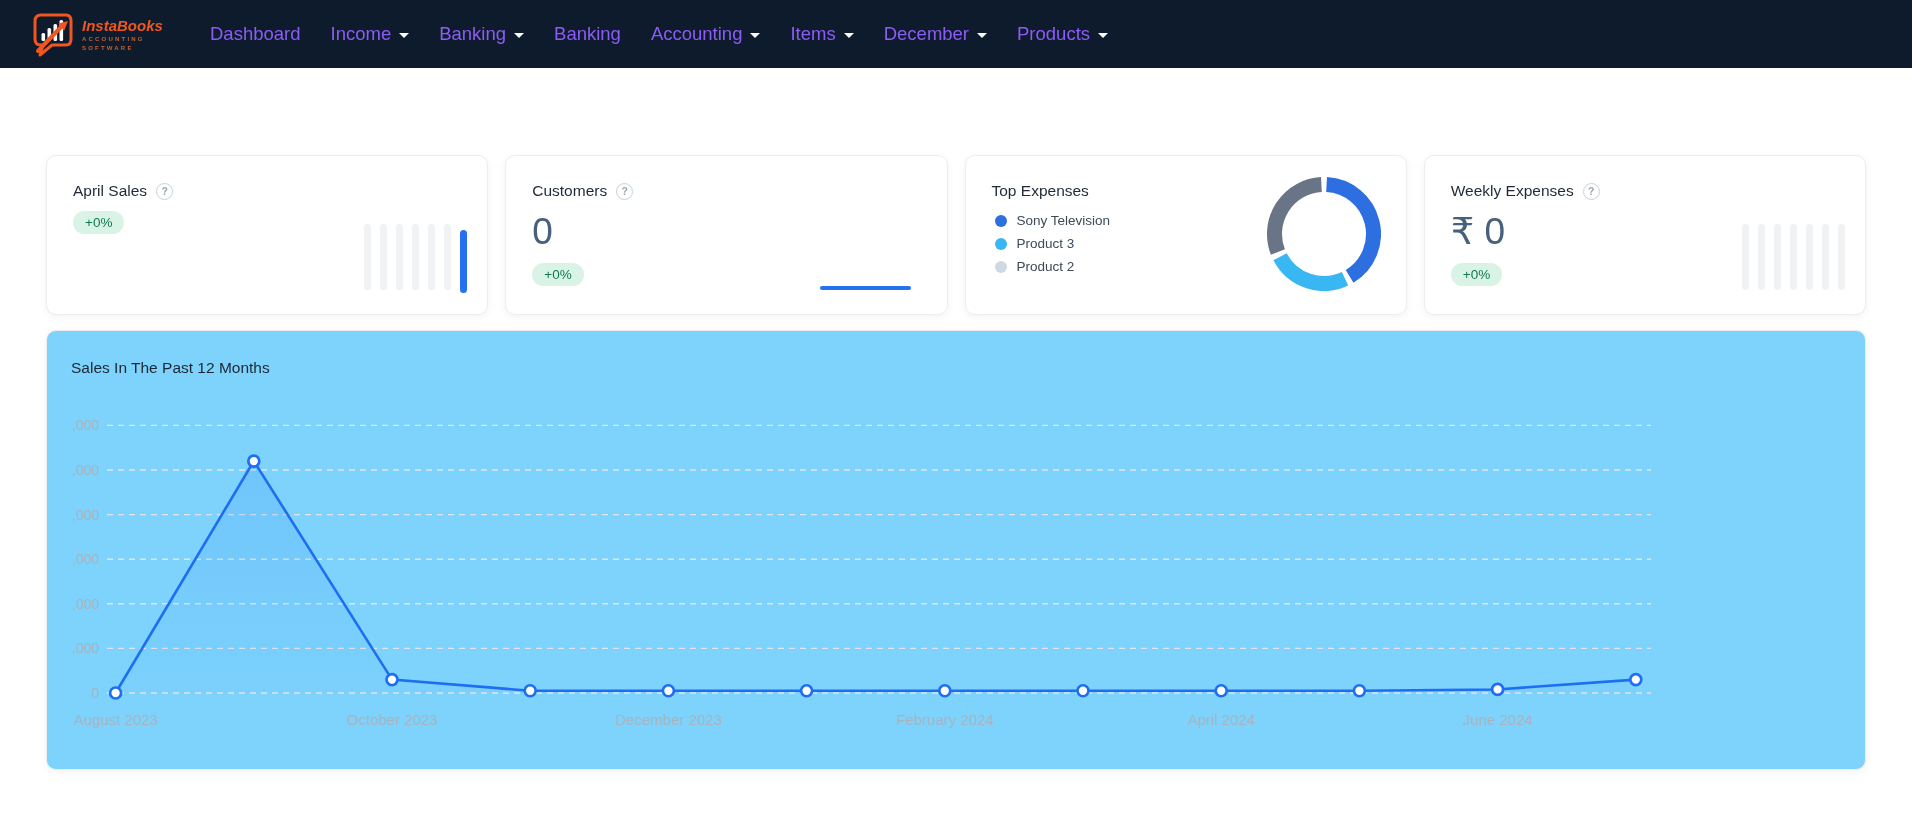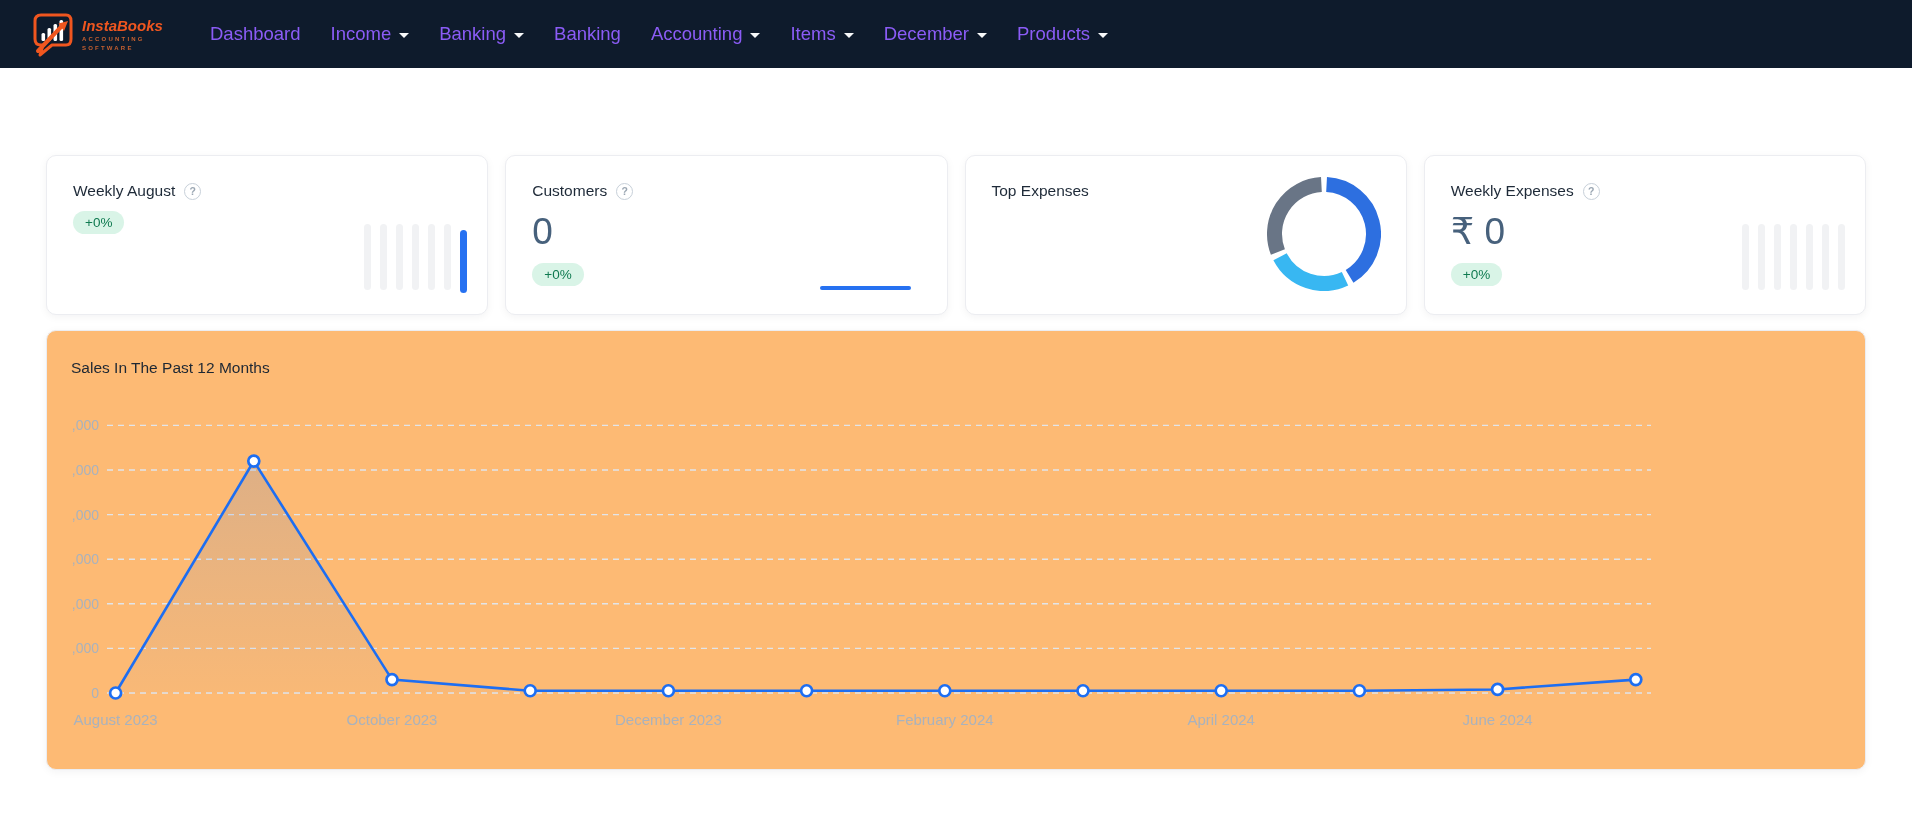--- a/index.html
+++ b/index.html
@@ -69,21 +69,21 @@
   
   .legend { margin-top:13px; margin-left:3px; display:flex; flex-direction:column; gap:8px; }
   .legend-row { display:flex; align-items:center; gap:10px; }
   .legend-dot { width:12px; height:12px; border-radius:50%; flex:0 0 auto; }
   .legend-label { font-size:13.5px; color:#3c4a59; }
   .donut-wrap { position:absolute; right:25px; top:21px; width:114px; height:114px; }
 
   
   .chart-card {
     margin:15px 46px 0 46px; height:440px;
-    background:#fdba74; border:1px solid #ecedf1; border-radius:10px;
+    background:#7dd3fc; border:1px solid #ecedf1; border-radius:10px;
     box-shadow:0 2px 8px rgba(16,24,40,.05);
     padding:28px 24px 0 24px; position:relative;
   }
   .chart-title { font-size:15.5px; color:#1d2733; font-weight:500; }
   .main-chart-svg { margin-top:14px; display:block; }
   .tick-label { font-size:14px; fill:#a9b2bd; }
   .x-label { font-size:15px; fill:#a9b2bd; }
 </style>
 </head>
 <body>
@@ -136,21 +136,21 @@
         <span>Products</span>
         <span class="caret"></span>
       </div>
   </div>
 </div>
 
 <div class="cards-row">
 
   <div class="card">
     <div class="card-title-row">
-      <span class="card-title">Weekly August</span>
+      <span class="card-title">April Sales</span>
       <span class="help-icon">?</span>
     </div>
     <span class="badge">+0%</span>
     <div class="sparkbars">
         <div class="bar" style="background: rgb(241, 242, 244); height: 66px;"></div>
         <div class="bar" style="background: rgb(241, 242, 244); height: 66px;"></div>
         <div class="bar" style="background: rgb(241, 242, 244); height: 66px;"></div>
         <div class="bar" style="background: rgb(241, 242, 244); height: 66px;"></div>
         <div class="bar" style="background: rgb(241, 242, 244); height: 66px;"></div>
         <div class="bar" style="background: rgb(241, 242, 244); height: 66px;"></div>
@@ -164,20 +164,34 @@
       <span class="help-icon">?</span>
     </div>
     <div class="card-value">0</div>
     <span class="badge">+0%</span>
     <div class="flat-sparkline" style="background: rgb(38, 113, 241);"></div>
   </div>
 
   <div class="card">
     <div class="card-title-row">
       <span class="card-title">Top Expenses</span>
+    </div>
+    <div class="legend">
+      <div class="legend-row">
+        <span class="legend-dot" style="background: rgb(45, 111, 224);"></span>
+        <span class="legend-label">Sony Television</span>
+      </div>
+      <div class="legend-row">
+        <span class="legend-dot" style="background: rgb(56, 183, 242);"></span>
+        <span class="legend-label">Product 3</span>
+      </div>
+      <div class="legend-row">
+        <span class="legend-dot" style="background: rgb(207, 217, 228);"></span>
+        <span class="legend-label">Product 2</span>
+      </div>
     </div>
     <div class="donut-wrap"><svg width="114" height="114" viewBox="0 0 114 114">
           <path d="M 59.59062983402572 7.567838029648598 A 49.5 49.5 0 0 1 82.58689138576037 99.37406033428118" fill="none" stroke="#2d6fe0" stroke-width="15"></path>
           <path d="M 78.0174283083953 101.8164892344488 A 49.5 49.5 0 0 1 13.04320301768604 79.76071174316907" fill="none" stroke="#38b7f2" stroke-width="15"></path>
           <path d="M 10.904860729439235 75.04128974401793 A 49.5 49.5 0 0 1 54.40937016597425 7.567838029648598" fill="none" stroke="#697586" stroke-width="15"></path>
         </svg></div>
   </div>
 
   <div class="card">
     <div class="card-title-row">

